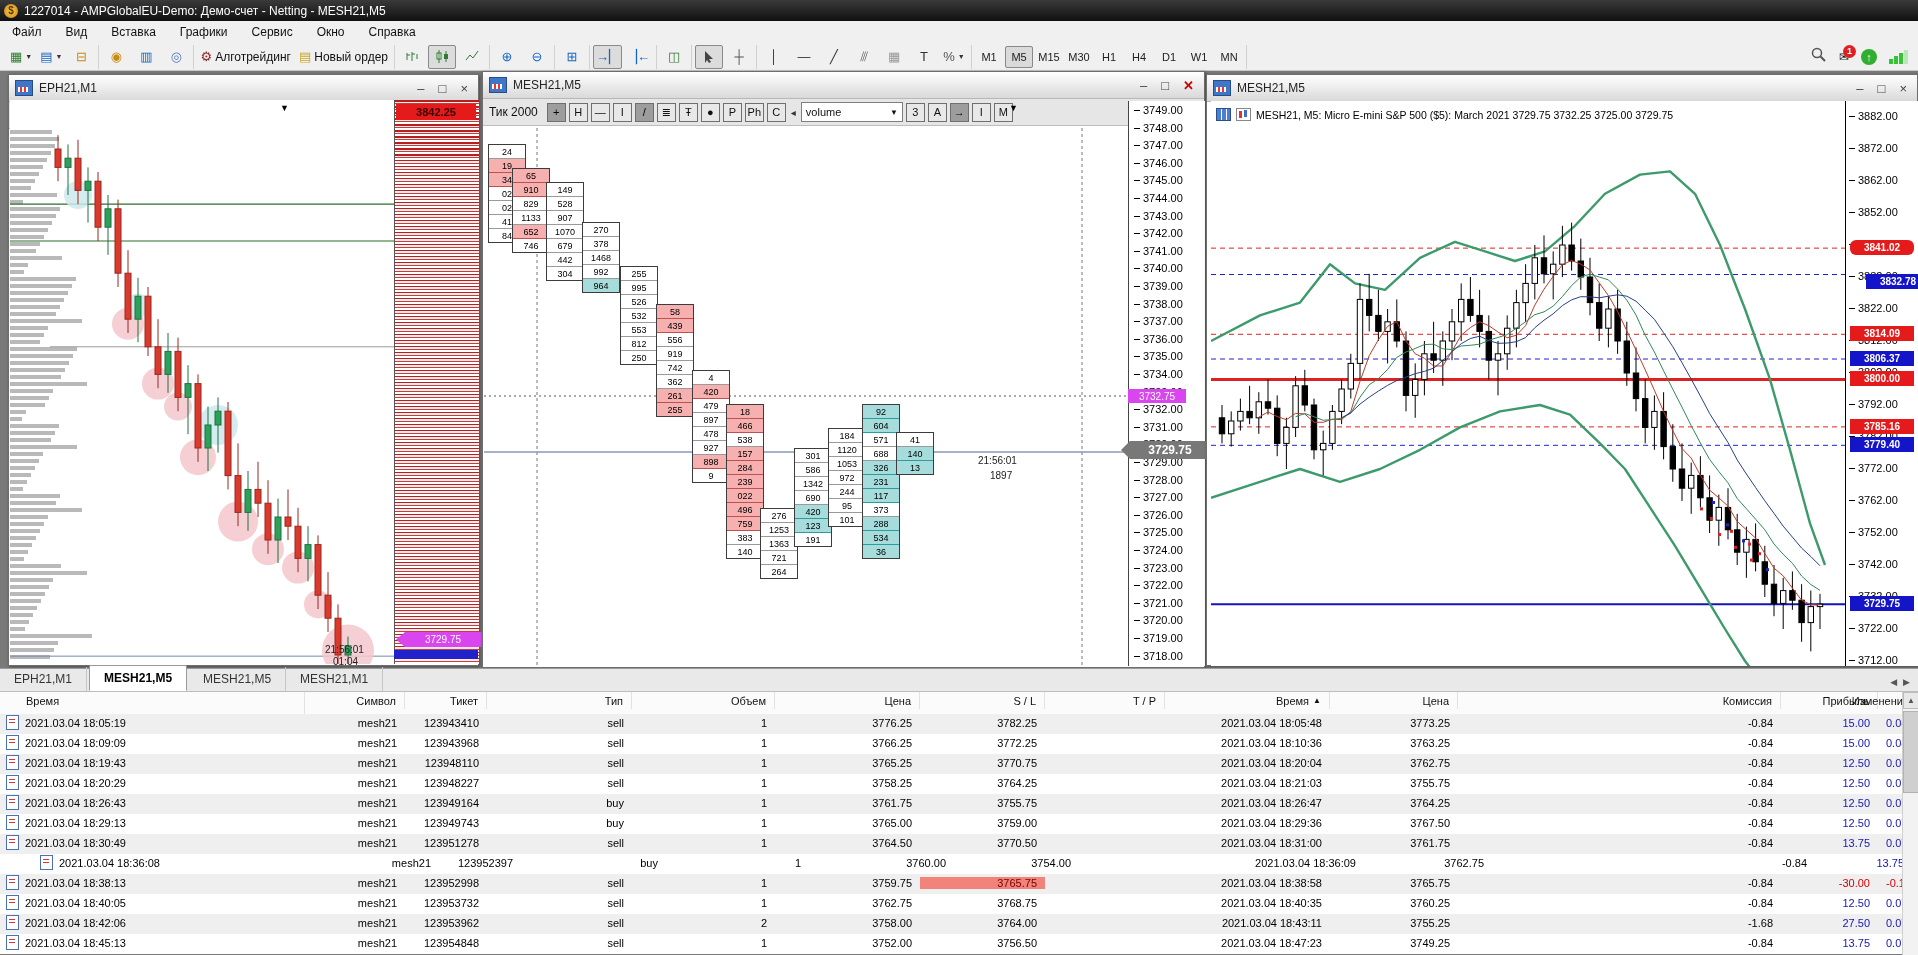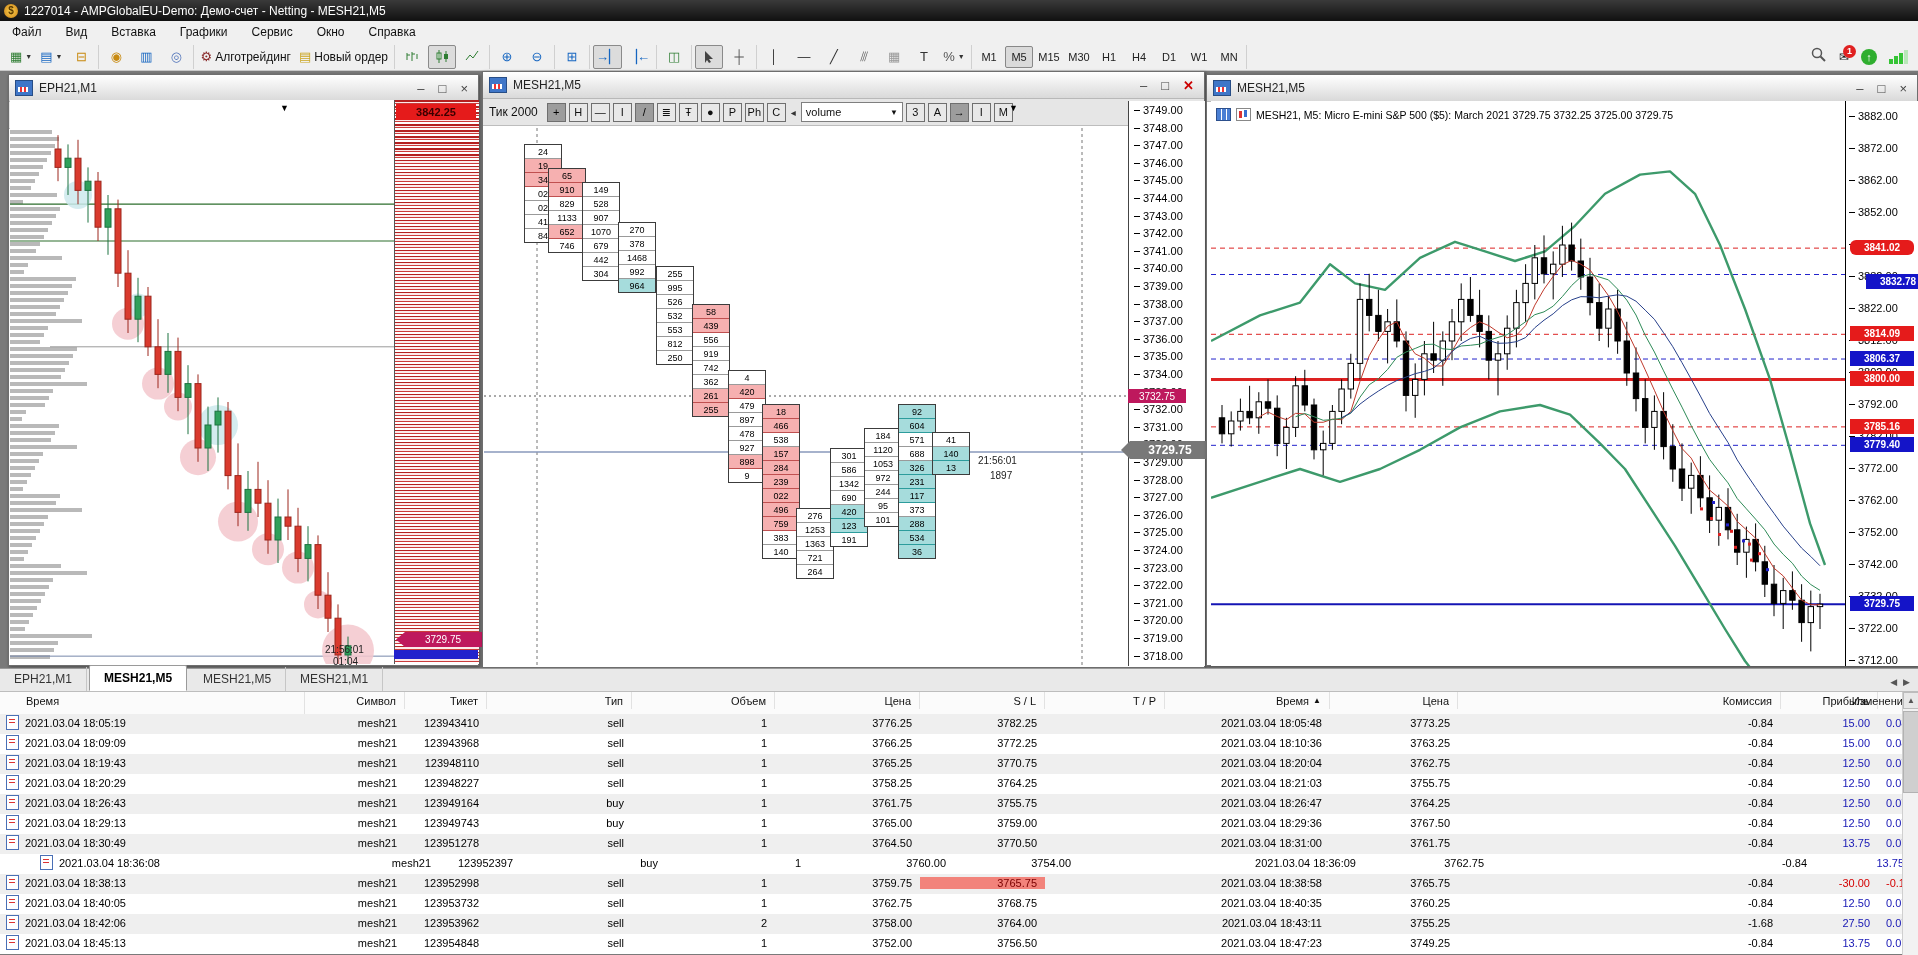--- a/index.html
+++ b/index.html
@@ -44,21 +44,21 @@
     display:flex;align-items:center;justify-content:center;color:#111;}
   .mini-btn.sel{background:#9d9d9d;color:#000;}
   .collapse{font-size:10px;color:#333;margin:0 2px;}
   .vol-select{height:18px;min-width:92px;background:#fff;border:1px solid #7f7f7f;font-size:11px;
     display:flex;align-items:center;justify-content:space-between;padding:0 4px;}
   .tri-marker{position:absolute;font-size:9px;color:#000;}
   
   .tag{position:absolute;color:#fff;font-size:10px;display:flex;align-items:center;justify-content:center;white-space:nowrap;}
   .tag.red{background:#e51b1b;}
   .tag.blue{background:#1414c8;}
-  .tag.gray{background:#be185d;}
+  .tag.gray{background:#d946ef;}
   .tag.pointer{clip-path:polygon(0 50%,9px 0,100% 0,100% 100%,9px 100%);padding-left:7px;}
   
   .ladder-label{position:absolute;font-size:11px;color:#000;white-space:nowrap;}
   .ladder-label i{font-style:normal;position:absolute;left:-9px;top:50%;width:6px;height:1px;background:#000;}
   
   .cl-col{position:absolute;border:1px solid #3c3c3c;background:#fff;}
   .cl-cell{height:13px;min-width:32px;border-bottom:1px solid #9a9a9a;font-size:9px;color:#000;
     display:flex;align-items:center;justify-content:center;background:#fff;padding:0 2px;}
   .cl-cell:last-child{border-bottom:none;}
   .cl-cell.r{background:#f6b0b0;border-color:#c05050;}
@@ -440,21 +440,21 @@
         <span class="mini-btn">M</span>
       </span>
   </div>
 </div>
 <svg id="svgM" class="abs" style="left:484px;top:128px;background:#fff;" width="643" height="538">
     <line x1="53" y1="0" x2="53" y2="538" stroke="#777" stroke-dasharray="3 3"></line>
     <line x1="598" y1="0" x2="598" y2="538" stroke="#777" stroke-dasharray="3 3"></line>
     <line x1="0" y1="268" x2="643" y2="268" stroke="#555" stroke-dasharray="2 3"></line>
     <line x1="0" y1="324" x2="643" y2="324" stroke="#8899bb" stroke-width="1.4"></line>
   </svg>
-<div id="clusters" class="abs" style="left:484px;top:128px;width:643px;height:538px;overflow:hidden;margin-left:36px;">
+<div id="clusters" class="abs" style="left:484px;top:128px;width:643px;height:538px;overflow:hidden;">
     <div class="cl-col" style="left: 4px; top: 16px;">
       <div class="cl-cell">24</div>
       <div class="cl-cell r">19</div>
       <div class="cl-cell r">34</div>
       <div class="cl-cell">02</div>
       <div class="cl-cell">02</div>
       <div class="cl-cell">41</div>
       <div class="cl-cell">84</div>
     </div>
     <div class="cl-col" style="left: 28px; top: 40px;">

